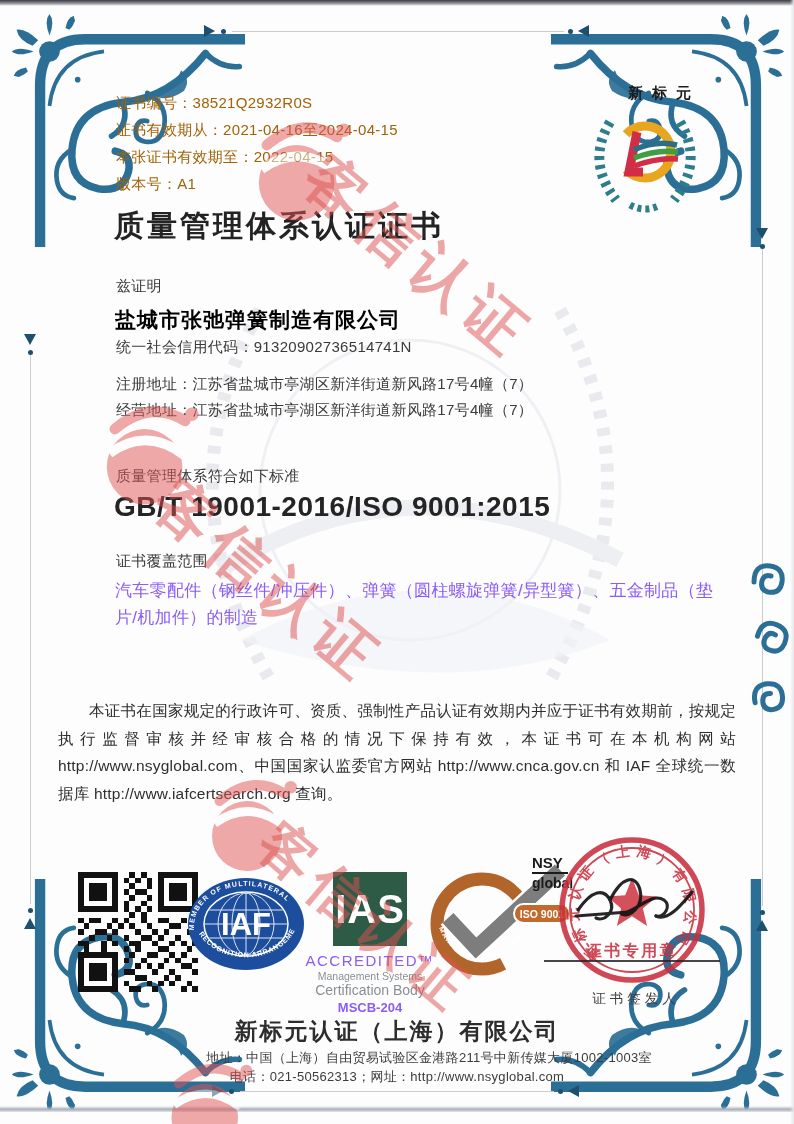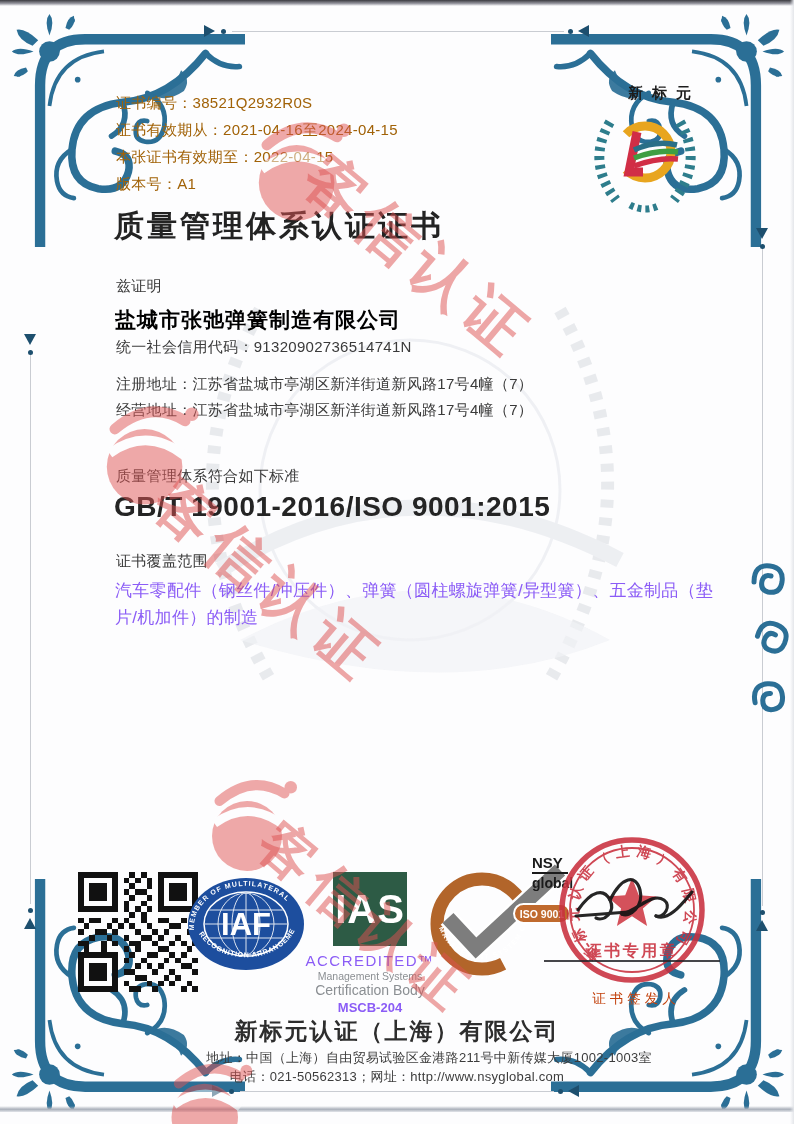--- a/index.html
+++ b/index.html
@@ -36,21 +36,21 @@
   .footer-small{font-size:13px;color:#3c3c3c;text-align:center;width:100%;letter-spacing:.3px;}
   
   .ias-wrap{width:150px;text-align:center;}
   .ias-box{margin:0 auto;width:74px;height:74px;background:#2d5b45;display:flex;align-items:center;justify-content:center;}
   .ias-box span{color:#fff;font-weight:bold;font-size:40px;letter-spacing:1px;}
   .ias-acc{font-size:15px;color:#8b5cf6;letter-spacing:1.5px;margin-top:6px;}
   .ias-l2{font-size:10.5px;color:#8b8f93;margin-top:1px;}
   .ias-l3{font-size:14px;color:#8b8f93;}
   .ias-code{font-size:13px;font-weight:bold;color:#8b5cf6;margin-top:2px;}
   .sigline{background:#26262a;opacity:.85;}
-  .issuer{font-size:13.5px;color:#c2410c;letter-spacing:4px;text-align:center;}
+  .issuer{font-size:13.5px;color:#404040;letter-spacing:4px;text-align:center;}
   
   .wm{z-index:20;pointer-events:none;}
   .wm-text{font-size:60px;font-weight:bold;color:#de5151;opacity:.5;letter-spacing:9px;white-space:nowrap;transform:rotate(40deg);transform-origin:left top;}
   .wm-logo{opacity:.5;color:#e05555;}
   .brandname{font-size:15px;font-weight:600;color:#1c1c1c;letter-spacing:9px;text-align:right;}
   .content{z-index:5;}
 </style>
 </head>
 <body>
 
@@ -165,20 +165,21 @@
   <div class="abs small content" style="left:116px;top:338px;">统一社会信用代码：91320902736514741N</div>
   <div class="abs small content" style="left:116px;top:375px;">注册地址：江苏省盐城市亭湖区新洋街道新风路17号4幢（7）</div>
   <div class="abs small content" style="left:116px;top:401px;">经营地址：江苏省盐城市亭湖区新洋街道新风路17号4幢（7）</div>
 
   <div class="abs small content" style="left:116px;top:467px;">质量管理体系符合如下标准</div>
   <div class="abs std content" style="left:114px;top:491px;">GB/T 19001-2016/ISO 9001:2015</div>
 
   <div class="abs small content" style="left:116px;top:552px;text-align:right;">证书覆盖范围</div>
   <div class="abs scope content" style="left:115px;top:577px;width:600px;">汽车零配件（钢丝件/冲压件）、弹簧（圆柱螺旋弹簧/异型簧）、五金制品（垫片/机加件）的制造</div>
 
+  <div class="abs notice content" style="left:58px;top:697px;width:678px;">本证书在国家规定的行政许可、资质、强制性产品认证有效期内并应于证书有效期前，按规定执行监督审核并经审核合格的情况下保持有效，本证书可在本机构网站 http://www.nsyglobal.com、中国国家认监委官方网站 http://www.cnca.gov.cn 和 IAF 全球统一数据库 http://www.iafcertsearch.org 查询。</div>
 
   <svg class="abs content" style="left:78px;top:872px;" width="120" height="120" viewBox="0 0 21 21" shape-rendering="crispEdges">
     <path fill="#111" fill-rule="evenodd" d="
       M0 0h7v7H0z M1 1h5v5H1z M2 2h3v3H2z
       M14 0h7v7h-7z M15 1h5v5h-5z M16 2h3v3h-3z
       M0 14h7v7H0z M1 15h5v5H1z M2 16h3v3H2z
       M9 0h1v1H9z M11 0h1v1h-1z
       M8 1h1v1H8z M10 1h1v1h-1z M12 1h1v1h-1z
       M9 2h1v1H9z M12 2h1v1h-1z
       M8 3h1v1H8z M10 3h2v1h-2z

